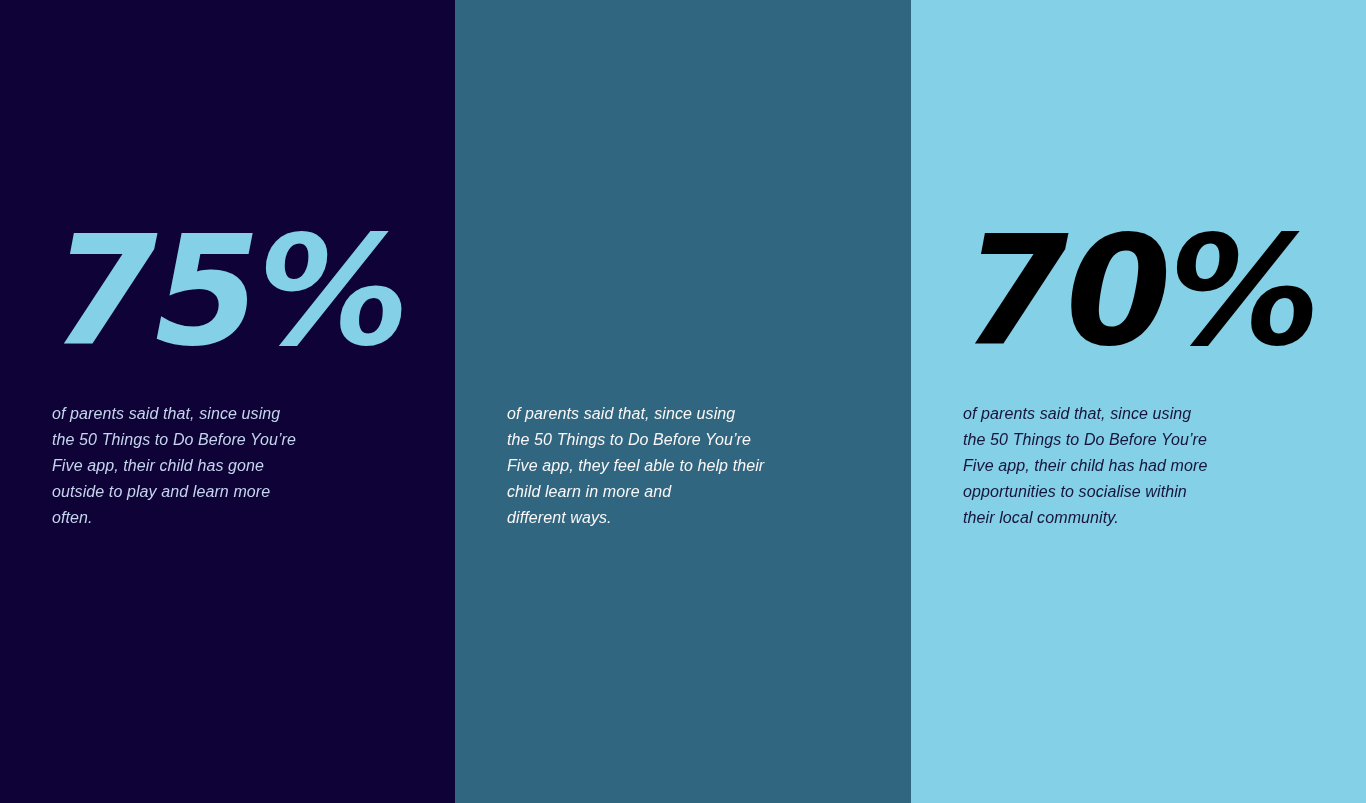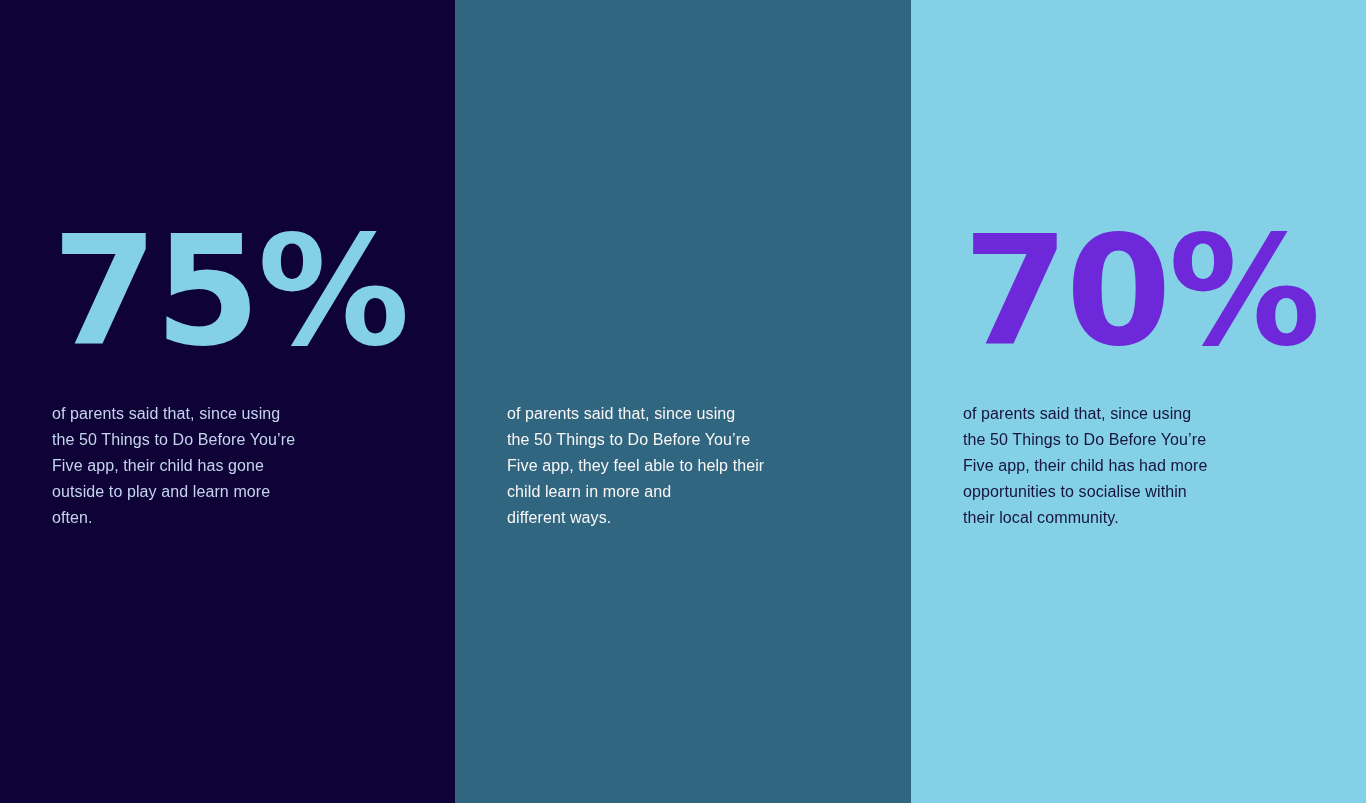--- a/index.html
+++ b/index.html
@@ -1,15 +1,15 @@
 <!DOCTYPE html>
 <html><head>
 <meta charset="utf-8">
 <style>
-  * { margin: 0; padding: 0; box-sizing: border-box; }
+  * { margin: 0; padding: 0; box-sizing: border-box; font-style: italic; }
 
   html, body {
     width: 1366px;
     height: 803px;
     overflow: hidden;
     background: #0E0236;
   }
 
   .stats-board {
     display: flex;
@@ -62,21 +62,21 @@
   }
 
   .panel-2 .stat-body { width: 340px; }
   .panel-3 .stat-body { width: 330px; }
 
   
   .panel-1 .stat-figure { color: #84D0E6; }
   .panel-1 .stat-body   { color: #C5D5EE; }
   .panel-2 .stat-body   { color: #FBF7F6; }
 
-  .panel-3 .stat-figure { color: #6d28d9; }
+  .panel-3 .stat-figure { color: #000000; }
   .panel-3 .stat-body   { color: #16143C; }
 </style>
 </head>
 <body>
 
 <div class="stats-board">
 
   <section class="stat-panel panel-1">
     <div class="panel-inner">
       <div class="stat-figure">75%</div>

